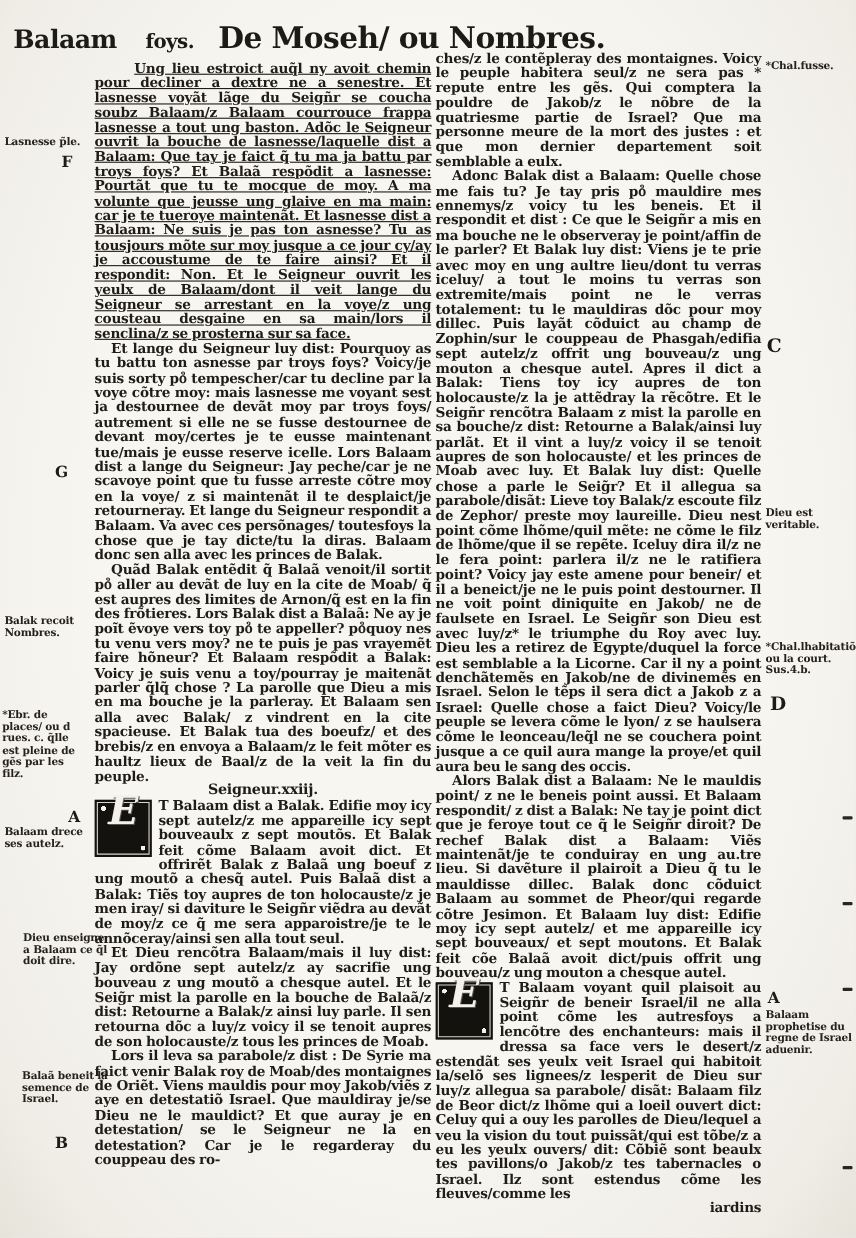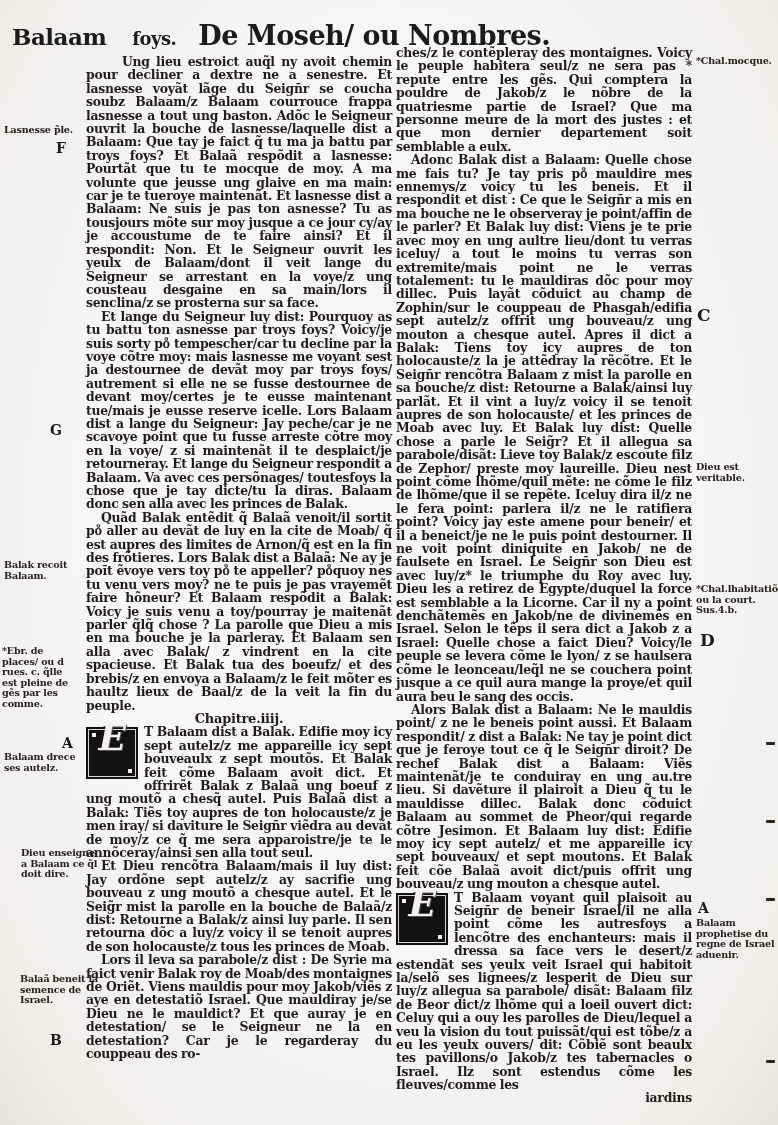--- a/index.html
+++ b/index.html
@@ -30,21 +30,21 @@
     position:absolute;
     font-size:12.4px;line-height:13.4px;font-weight:bold;
     letter-spacing:-0.25px;word-spacing:-0.5px;
     text-align:justify;
     color:#201d17;
   }
   .col-l{left:86px;top:55px;width:306px;}
   .col-r{left:396px;top:46px;width:296px;}
   .col p{margin:0;text-indent:15px;}
   .col p.noindent{text-indent:0;}
-  .col p.bigindent{text-indent:36px;}
+  .col p.bigindent{text-indent:36px;text-decoration:underline;}
   .chap-head{margin:1px 0;text-align:center;font-size:13px;font-weight:bold;text-indent:0 !important;}
   
   .dropcap{
     float:left;width:52px;height:52px;margin:2px 6px 0 0;
     background:#14120e;position:relative;
     box-shadow:inset 0 0 0 2px #14120e, inset 0 0 0 3px #d9d6cc;
   }
   .dropcap span{
     position:absolute;left:0;top:4px;width:100%;text-align:center;
     color:#f3f1ea;font-size:36px;font-style:italic;font-weight:bold;
@@ -79,33 +79,33 @@
 
 <div class="page">
 
   <div class="hdr-left">
     <span class="bk">Balaam</span><span class="fo">foys.</span><span class="ti">De Moseh/ ou Nombres.</span>
   </div>
 
   <div class="mnote" style="left:4px;top:125px;">Lasnesse p̃le.</div>
   <div class="mletter" style="left:56px;top:140px;">F</div>
   <div class="mletter" style="left:50px;top:422px;">G</div>
-  <div class="mnote" style="left:4px;top:560px;">Balak recoit Balaam.</div>
-  <div class="mnote" style="left:2px;top:646px;">*Ebr. de places/ ou d rues. c. q̃lle est pleine de gẽs par les comme.</div>
+  <div class="mnote" style="left:4px;top:560px;">Balak recoit Nombres.</div>
+  <div class="mnote" style="left:2px;top:646px;">*Ebr. de places/ ou d rues. c. q̃lle est pleine de gẽs par les filz.</div>
   <div class="mletter" style="left:62px;top:735px;">A</div>
   <div class="mnote" style="left:4px;top:752px;">Balaam drece ses autelz.</div>
   <div class="mnote" style="left:21px;top:848px;">Dieu enseigne a Balaam ce q̃l doit dire.</div>
   <div class="mnote" style="left:20px;top:974px;">Balaã beneit la semence de Israel.</div>
   <div class="mletter" style="left:50px;top:1032px;">B</div>
 
   <div class="col col-l">
     <p class="bigindent">Ung lieu estroict auq̃l ny avoit chemin pour decliner a dextre ne a senestre. Et lasnesse voyãt lãge du Seigñr se coucha soubz Balaam/z Balaam courrouce frappa lasnesse a tout ung baston. Adõc le Seigneur ouvrit la bouche de lasnesse/laquelle dist a Balaam: Que tay je faict q̃ tu ma ja battu par troys foys? Et Balaã respõdit a lasnesse: Pourtãt que tu te mocque de moy. A ma volunte que jeusse ung glaive en ma main: car je te tueroye maintenãt. Et lasnesse dist a Balaam: Ne suis je pas ton asnesse? Tu as tousjours mõte sur moy jusque a ce jour cy/ay je accoustume de te faire ainsi? Et il respondit: Non. Et le Seigneur ouvrit les yeulx de Balaam/dont il veit lange du Seigneur se arrestant en la voye/z ung cousteau desgaine en sa main/lors il senclina/z se prosterna sur sa face.</p>
     <p>Et lange du Seigneur luy dist: Pourquoy as tu battu ton asnesse par troys foys? Voicy/je suis sorty po᷒ tempescher/car tu decline par la voye cõtre moy: mais lasnesse me voyant sest ja destournee de devãt moy par troys foys/ autrement si elle ne se fusse destournee de devant moy/certes je te eusse maintenant tue/mais je eusse reserve icelle. Lors Balaam dist a lange du Seigneur: Jay peche/car je ne scavoye point que tu fusse arreste cõtre moy en la voye/ z si maintenãt il te desplaict/je retourneray. Et lange du Seigneur respondit a Balaam. Va avec ces persõnages/ toutesfoys la chose que je tay dicte/tu la diras. Balaam donc sen alla avec les princes de Balak.</p>
     <p>Quãd Balak entẽdit q̃ Balaã venoit/il sortit po᷒ aller au devãt de luy en la cite de Moab/ q̃ est aupres des limites de Arnon/q̃ est en la fin des frõtieres. Lors Balak dist a Balaã: Ne ay je poĩt ẽvoye vers toy po᷒ te appeller? po᷒quoy nes tu venu vers moy? ne te puis je pas vrayemẽt faire hõneur? Et Balaam respõdit a Balak: Voicy je suis venu a toy/pourray je maitenãt parler q̃lq̃ chose ? La parolle que Dieu a mis en ma bouche je la parleray. Et Balaam sen alla avec Balak/ z vindrent en la cite spacieuse. Et Balak tua des boeufz/ et des brebis/z en envoya a Balaam/z le feit mõter es haultz lieux de Baal/z de la veit la fin du peuple.</p>
-    <p class="chap-head">Chapitre.iiij.</p>
+    <p class="chap-head">Seigneur.xxiij.</p>
     <p class="noindent">
       <span class="dropcap">
           <span>E</span>
         </span><span>T Balaam dist a Balak. Edifie moy icy sept autelz/z me appareille icy sept bouveaulx z sept moutõs. Et Balak feit cõme Balaam avoit dict. Et offrirẽt Balak z Balaã ung boeuf z ung moutõ a chesq̃ autel. Puis Balaã dist a Balak: Tiẽs toy aupres de ton holocauste/z je men iray/ si daviture le Seigñr viẽdra au devãt de moy/z ce q̃ me sera apparoistre/je te le annõceray/ainsi sen alla tout seul.</span>
     </p>
     <p>Et Dieu rencõtra Balaam/mais il luy dist: Jay ordõne sept autelz/z ay sacrifie ung bouveau z ung moutõ a chesque autel. Et le Seig̃r mist la parolle en la bouche de Balaã/z dist: Retourne a Balak/z ainsi luy parle. Il sen retourna dõc a luy/z voicy il se tenoit aupres de son holocauste/z tous les princes de Moab.</p>
     <p>Lors il leva sa parabole/z dist : De Syrie ma faict venir Balak roy de Moab/des montaignes de Oriẽt. Viens mauldis pour moy Jakob/viẽs z aye en detestatiõ Israel. Que mauldiray je/se Dieu ne le mauldict? Et que auray je en detestation/ se le Seigneur ne la en detestation? Car je le regarderay du couppeau des ro-</p>
   </div>
 
   <div class="col col-r">
@@ -114,21 +114,21 @@
     <p>Alors Balak dist a Balaam: Ne le mauldis point/ z ne le beneis point aussi. Et Balaam respondit/ z dist a Balak: Ne tay je point dict que je feroye tout ce q̃ le Seigñr diroit? De rechef Balak dist a Balaam: Viẽs maintenãt/je te conduiray en ung au.tre lieu. Si davẽture il plairoit a Dieu q̃ tu le mauldisse dillec. Balak donc cõduict Balaam au sommet de Pheor/qui regarde cõtre Jesimon. Et Balaam luy dist: Edifie moy icy sept autelz/ et me appareille icy sept bouveaux/ et sept moutons. Et Balak feit cõe Balaã avoit dict/puis offrit ung bouveau/z ung mouton a chesque autel.</p>
     <p class="noindent">
       <span class="dropcap">
           <span>E</span>
         </span><span>T Balaam voyant quil plaisoit au Seigñr de beneir Israel/il ne alla point cõme les autresfoys a lencõtre des enchanteurs: mais il dressa sa face vers le desert/z estendãt ses yeulx veit Israel qui habitoit la/selõ ses lignees/z lesperit de Dieu sur luy/z allegua sa parabole/ disãt:   Balaam filz de Beor dict/z lhõme qui a loeil ouvert dict: Celuy qui a ouy les parolles de Dieu/lequel a veu la vision du tout puissãt/qui est tõbe/z a eu les yeulx ouvers/ dit: Cõbiẽ sont beaulx tes pavillons/o Jakob/z tes tabernacles o Israel. Ilz sont estendus cõme les fleuves/comme les</span>
     </p>
   </div>
 
   <div class="catchword">iardins</div>
 
-  <div class="mnote right" style="left:696px;top:56px;">*Chal.mocque.</div>
+  <div class="mnote right" style="left:696px;top:56px;">*Chal.fusse.</div>
   <div class="mletter big" style="left:697px;top:305px;">C</div>
   <div class="mnote right" style="left:696px;top:462px;">Dieu est veritable.</div>
   <div class="mnote right" style="left:696px;top:584px;">*Chal.lhabitatiõ ou la court. Sus.4.b.</div>
   <div class="mletter big" style="left:700px;top:630px;">D</div>
   <div class="mletter" style="left:698px;top:900px;">A</div>
   <div class="mnote right" style="left:696px;top:918px;">Balaam prophetise du regne de Israel aduenir.</div>
 
   <div class="tick" style="left:766px;top:742px;"></div>
   <div class="tick" style="left:766px;top:820px;"></div>
   <div class="tick" style="left:766px;top:898px;"></div>

